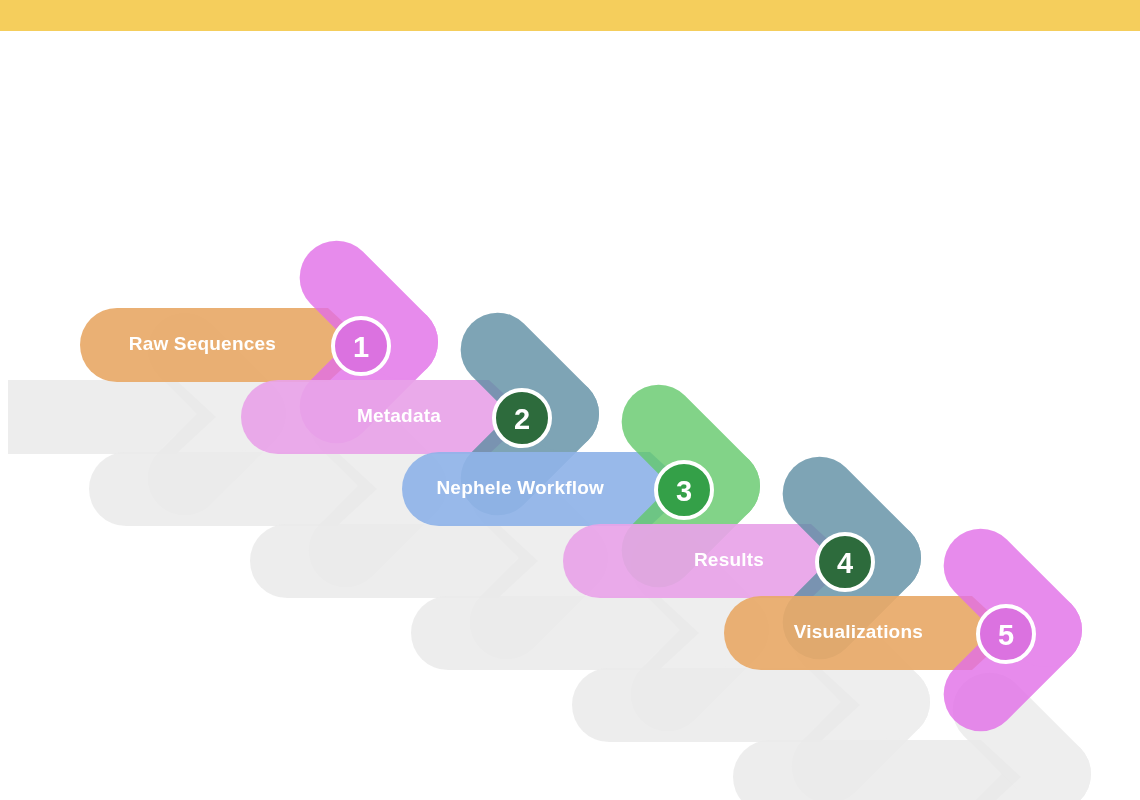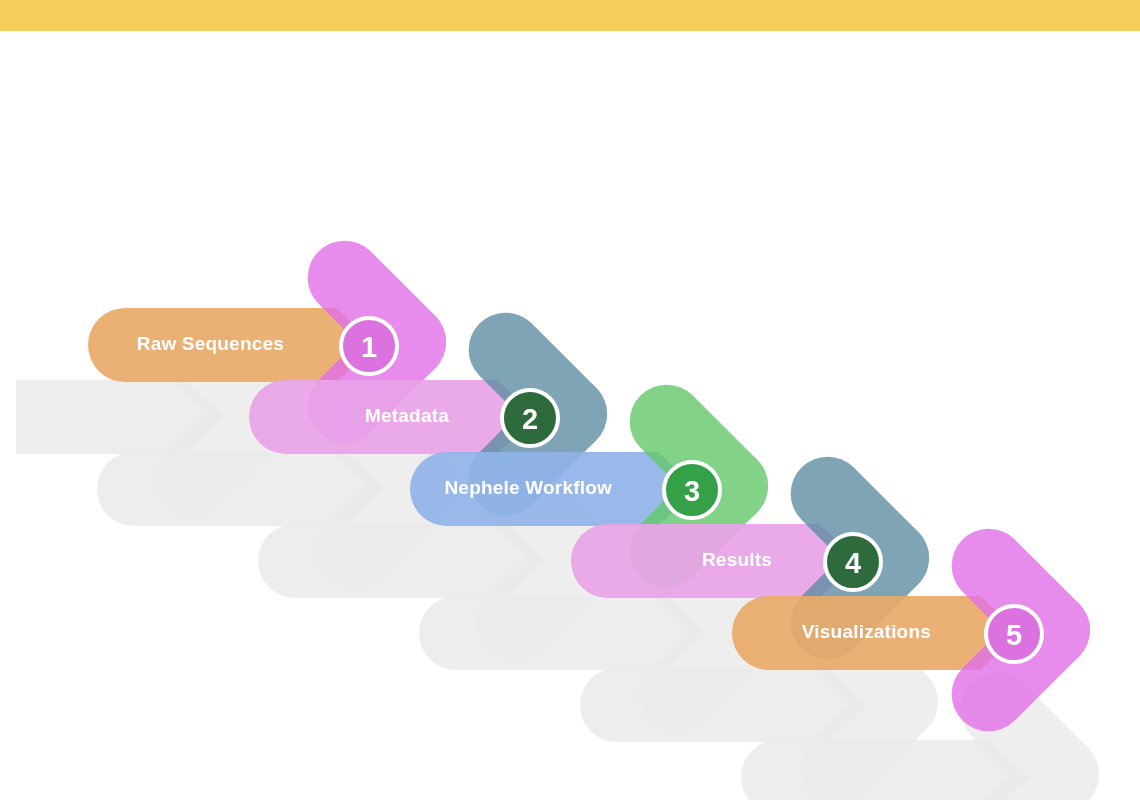--- a/index.html
+++ b/index.html
@@ -8,21 +8,21 @@
     width:1140px;height:800px;
     background:#ffffff;
     font-family:"Liberation Sans","DejaVu Sans",sans-serif;
     overflow:hidden;
     position:relative;
   }
   #topbar{
     position:absolute;left:0;top:0;width:1140px;height:31px;
   }
   #stage{
-    position:absolute;left:16px;top:0;width:1002px;height:800px;text-align:right;
+    position:absolute;left:8px;top:0;width:1002px;height:800px;text-align:right;
   }
   svg#diagram{display:block;width:1140px;height:800px;}
   .steplabel{
     fill:#ffffff;
     font-family:"Liberation Sans","DejaVu Sans",sans-serif;
     font-size:19px;
     font-weight:bold;
     letter-spacing:0.2px;
     text-anchor:end;
     dominant-baseline:middle;

